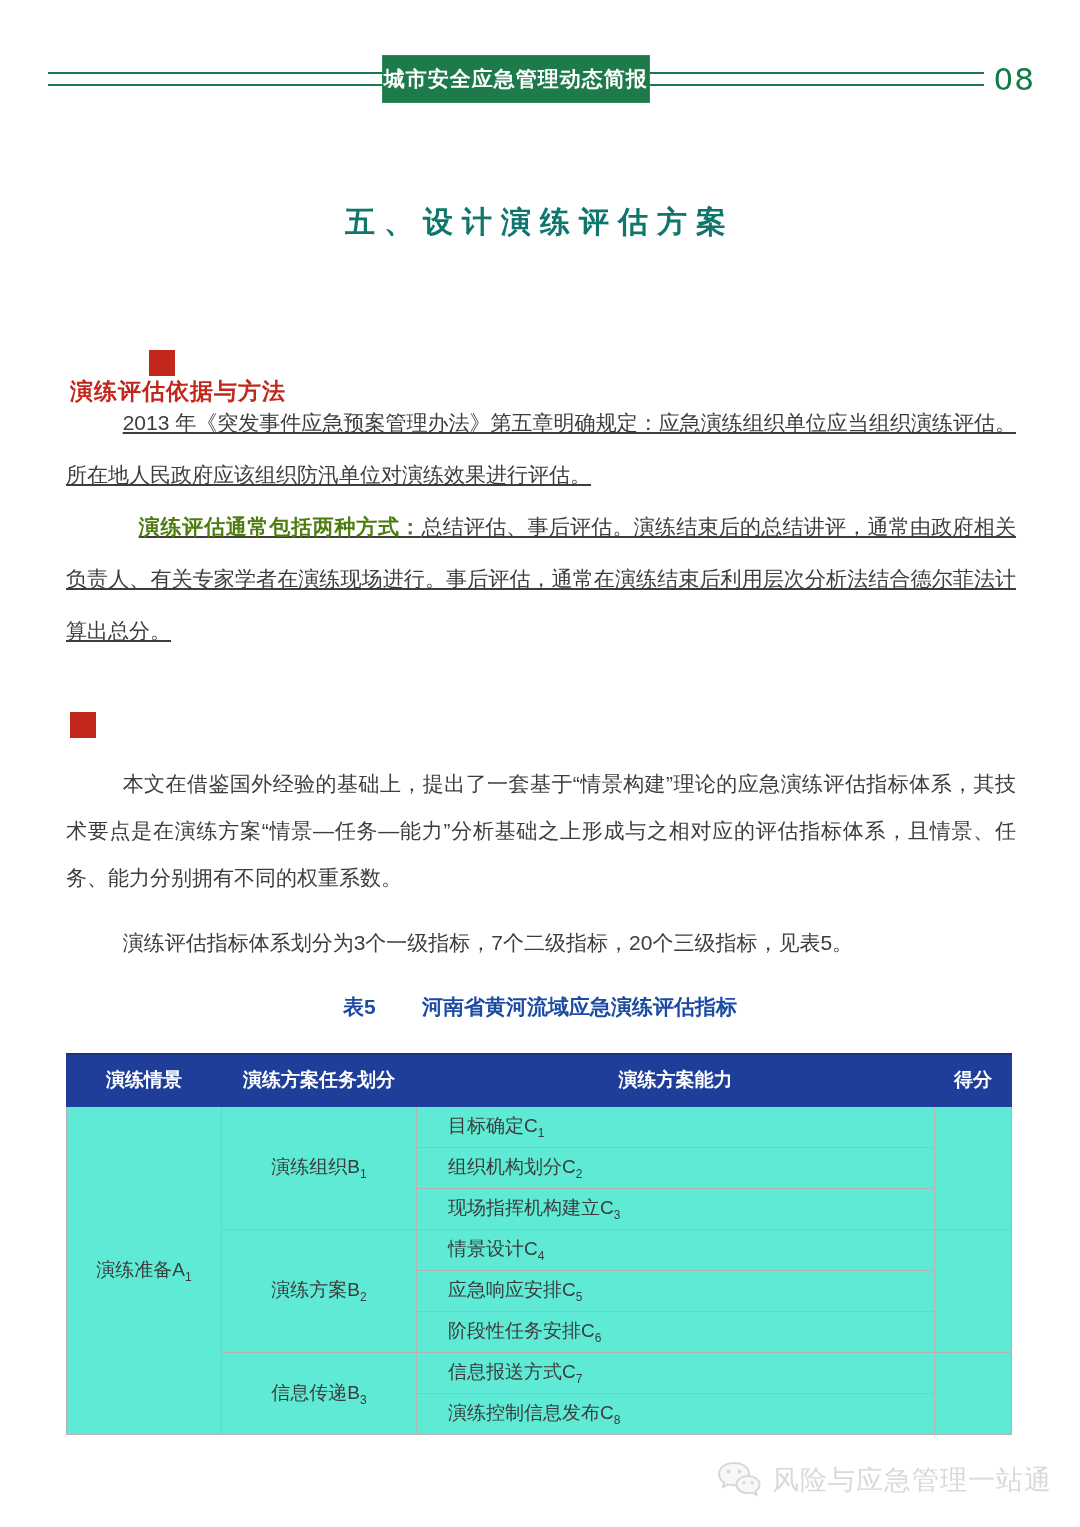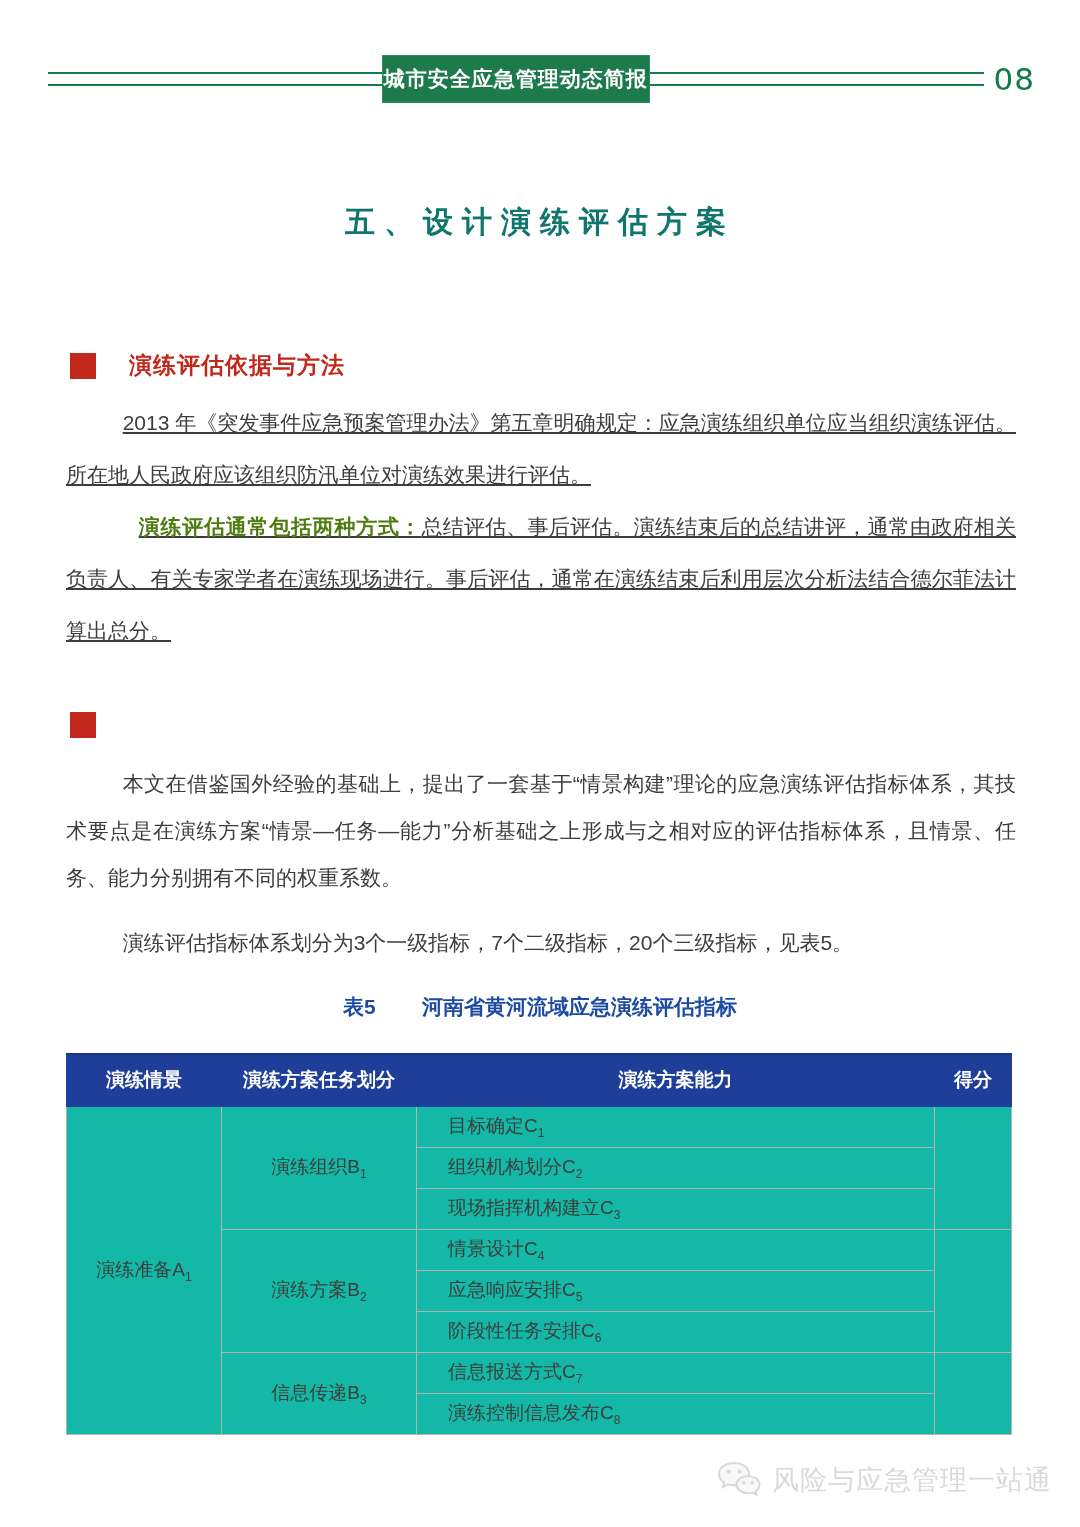--- a/index.html
+++ b/index.html
@@ -27,21 +27,21 @@
   .main-title {
     position: absolute; top: 202px; left: 0; width: 100%;
     text-align: center; font-family: "Liberation Serif", "DejaVu Serif", serif;
     font-weight: bold; font-size: 30px; color: #0f766e; letter-spacing: 0.30em;
   }
 
   
   .sec-heading { position: absolute; left: 70px; display: flex; align-items: center; }
   .sec-heading .red-square { width: 26px; height: 26px; background: #c1281b; margin-right: 33px; flex: none; }
   .sec-heading .sec-title { color: #c1281b; font-weight: bold; font-size: 23px; letter-spacing: 1px; }
-  #heading-1 { top: 350px; }
+  #heading-1 { top: 350px; flex-direction: column; }
   #heading-2 { top: 712px; }
 
   .para-block {
     position: absolute; left: 66px; width: 950px;
     font-size: 21px; color: #3d3d3d; line-height: 52px; text-align: justify;
   }
   #para-block-1 { top: 397px; text-decoration: underline; }
   #para-block-2 { top: 760px; line-height: 47px; }
   .para { text-indent: 2.7em; }
   .para + .para { margin-top: 0; }
@@ -58,21 +58,21 @@
   
   .eval-table-wrap { position: absolute; top: 1053px; left: 66px; }
   table.eval-table { border-collapse: collapse; table-layout: fixed; width: 945px; }
   table.eval-table th {
     background: #1e3e99; color: #ffffff; font-weight: bold; font-size: 19px;
     height: 52px; text-align: center; border: 1px solid #1e3e99;
     border-top: 2px solid #163280;
   }
   table.eval-table th + th { border-left: 1px solid #0f172a; margin-top: 35px; }
   table.eval-table td {
-    background: #14b8a6; color: #3d3d3d; font-size: 19px; height: 41px;
+    background: #5eead4; color: #3d3d3d; font-size: 19px; height: 41px;
     border: 1px solid #b3b3b3; vertical-align: middle;
   }
   td.cell-center { text-align: center; }
   td.cell-cap { text-align: left; padding-left: 31px; }
   td sub, .sub { font-size: 12px; vertical-align: sub; }
 
   
   .footer-mark {
     position: absolute; top: 1460px; right: 28px;
     display: flex; align-items: center; color: #d9d9d9; font-size: 27px;

